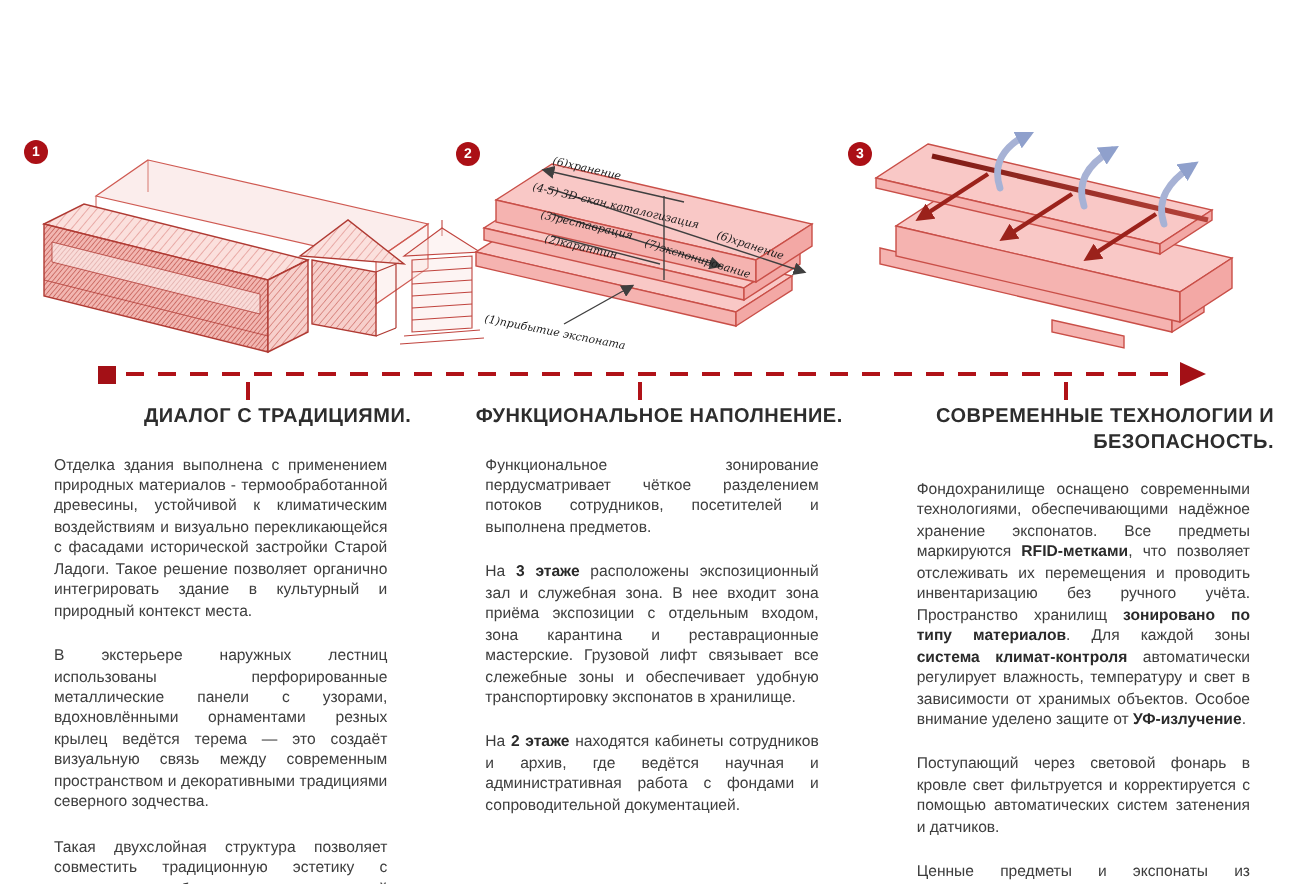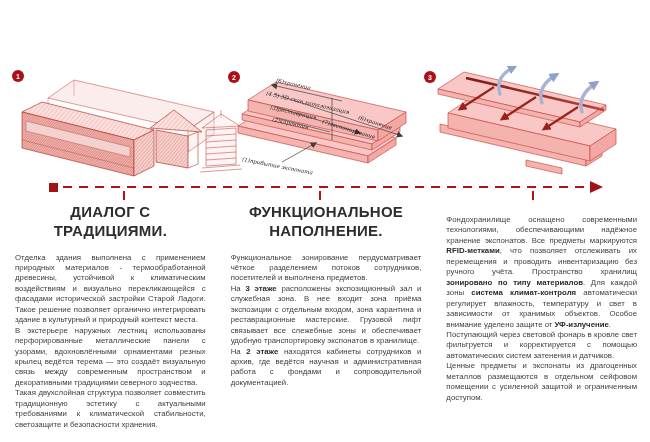--- a/index.html
+++ b/index.html
@@ -13,25 +13,25 @@
   .tl-square{position:absolute;left:49px;top:183px;width:9px;height:9px;background:#a31016;}
   .tl-line{position:absolute;left:63px;top:186px;width:527px;height:2.4px;
            background:repeating-linear-gradient(90deg,#b01218 0 9px,transparent 9px 16px);}
   .tl-arrow{position:absolute;left:590px;top:181px;width:0;height:0;
             border-left:13px solid #a31016;border-top:6px solid transparent;
             border-bottom:6px solid transparent;}
   .tl-tick{position:absolute;top:191px;width:1.6px;height:9px;background:#b01218;}
   
   .columns{position:absolute;left:15px;top:203px;width:622px;display:flex;gap:25px;}
   .col{flex:1;min-width:0;}
-  .col-heading{font-size:15px;font-weight:bold;color:#2d2d2d;text-align:center;
+  .col-heading{font-size:10px;font-weight:bold;color:#2d2d2d;text-align:right;
                letter-spacing:.25px;line-height:1.25;}
   .col-body{margin-top:12px;font-size:7.8px;line-height:10.45px;color:#3d3d3d;
             text-align:justify;}
-  .col-body p{margin:0;}
+  .col-body p{margin:12px;}
   .col-body b{color:#2a2a2a;}
   svg text{font-family:"DejaVu Serif",serif;font-style:italic;fill:#1c1c1c;}
 </style>
 </head>
 <body>
 
 <div id="board">
 
   <div class="badge" style="left:12px;top:70px;">1</div>
   <div class="badge" style="left:228px;top:71px;">2</div>
@@ -181,20 +181,21 @@
     </div>
     <div class="col">
       <div class="col-heading">ФУНКЦИОНАЛЬНОЕ НАПОЛНЕНИЕ.</div>
       <div class="col-body">
           <p><span>Функциональное зонирование пердусматривает чёткое разделением потоков сотрудников, посетителей и выполнена предметов.</span></p>
           <p><span>На </span><b>3 этаже</b><span> расположены экспозиционный зал и служебная зона. В нее входит зона приёма экспозиции с отдельным входом, зона карантина и реставрационные мастерские. Грузовой лифт связывает все слежебные зоны и обеспечивает удобную транспортировку экспонатов в хранилище.</span></p>
           <p><span>На </span><b>2 этаже</b><span> находятся кабинеты сотрудников и архив, где ведётся научная и административная работа с фондами и сопроводительной документацией.</span></p>
         </div>
     </div>
     <div class="col">
+      <div class="col-heading">СОВРЕМЕННЫЕ ТЕХНОЛОГИИ И БЕЗОПАСНОСТЬ.</div>
       <div class="col-body">
           <p><span>Фондохранилище оснащено современными технологиями, обеспечивающими надёжное хранение экспонатов. Все предметы маркируются </span><b>RFID-метками</b><span>, что позволяет отслеживать их перемещения и проводить инвентаризацию без ручного учёта. Пространство хранилищ </span><b>зонировано по типу материалов</b><span>. Для каждой зоны </span><b>система климат-контроля</b><span> автоматически регулирует влажность, температуру и свет в зависимости от хранимых объектов. Особое внимание уделено защите от </span><b>УФ-излучение</b><span>.</span></p>
           <p><span>Поступающий через световой фонарь в кровле свет фильтруется и корректируется с помощью автоматических систем затенения и датчиков.</span></p>
           <p><span>Ценные предметы и экспонаты из драгоценных металлов размещаются в отдельном сейфовом помещении с усиленной защитой и ограниченным доступом.</span></p>
         </div>
     </div>
   </div>
 </div>
 
 </body></html>

